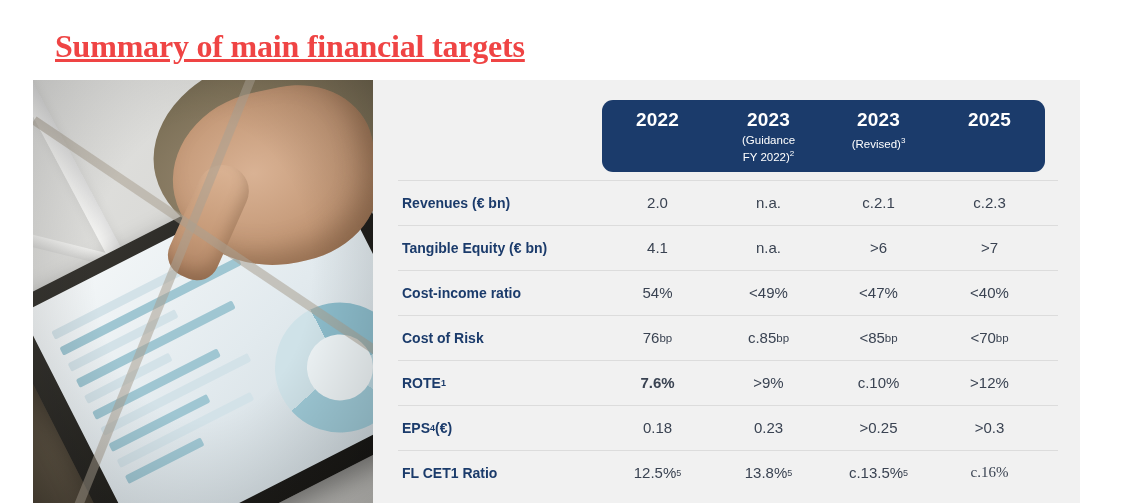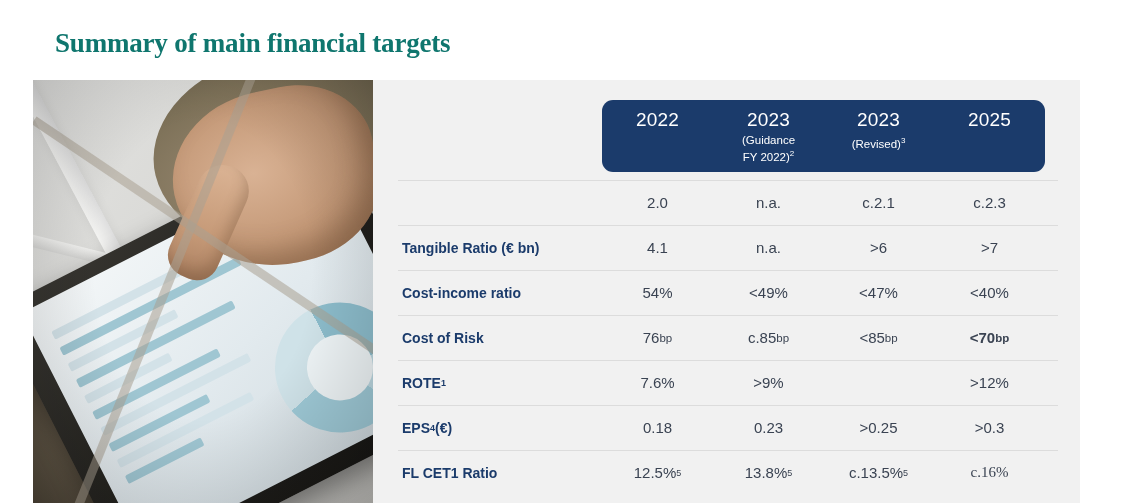--- a/index.html
+++ b/index.html
@@ -8,22 +8,22 @@
     background:#ffffff;
     font-family:"Liberation Sans", sans-serif;
     overflow:hidden;
   }
   #slide{ position:relative; width:1133px; height:503px; background:#fff; }
 
   
   #slide-title{
     position:absolute; left:55px; top:28px;
     font-family:"Liberation Serif", serif;
-    font-weight:bold; font-size:27px; letter-spacing:-0.2px;
-    color:#0f766e; white-space:nowrap;
+    font-weight:bold; font-size:32px; letter-spacing:-0.2px;
+    color:#ef4444; white-space:nowrap;text-decoration:underline;
   }
 
   
   #content-panel{
     position:absolute; left:33px; top:80px;
     width:1047px; height:423px;
     background:#f1f1f1;
   }
 
   
@@ -128,21 +128,21 @@
     width:443px; height:72px;
     background:#1b3b6b;
     border-radius:11px;
   }
   .hcell{
     position:absolute; top:0; height:72px;
     display:flex; flex-direction:column;
     align-items:center; justify-content:flex-start;
     padding-top:9px; color:#ffffff; text-align:center;
   }
-  .hcell .hyear{ font-size:19px; font-weight:normal; letter-spacing:.2px; }
+  .hcell .hyear{ font-size:19px; font-weight:bold; letter-spacing:.2px; }
   .hcell .hsub{ font-size:11.5px; line-height:13px; font-weight:normal; margin-top:3px; }
   .hcell sup{ font-size:8px; vertical-align:super; }
 
   .trow{
     position:absolute; left:0; width:684px; height:45px;
   }
   .trow .sep{
     position:absolute; left:2px; top:0; width:660px; height:1px;
     background:#dcdcdc;
   }
@@ -212,54 +212,56 @@
           <div class="hyear">2023</div>
           <div class="hsub">(Revised)<sup>3</sup></div>
         </div>
         <div class="hcell" style="left: 538px; width: 111px; top: 20px;">
           <div class="hyear">2025</div>
         </div>
       </div>
     <div id="rows-host">
         <div class="trow" style="top: 100px;">
           <div class="sep"></div>
+          <div class="rlabel">Revenues (€ bn)</div>
           <div class="rval" style="left: 206px; width: 111px;">2.0</div>
           <div class="rval" style="left: 317px; width: 111px;">n.a.</div>
           <div class="rval" style="left: 427px; width: 111px;">c.2.1</div>
           <div class="rval" style="left: 538px; width: 111px;">c.2.3</div>
         </div>
         <div class="trow" style="top: 145px;">
           <div class="sep"></div>
-          <div class="rlabel">Tangible Ratio  (€ bn)</div>
+          <div class="rlabel">Tangible Equity  (€ bn)</div>
           <div class="rval" style="left: 206px; width: 111px;">4.1</div>
           <div class="rval" style="left: 317px; width: 111px;">n.a.</div>
           <div class="rval" style="left: 427px; width: 111px;">&gt;6</div>
           <div class="rval" style="left: 538px; width: 111px;">&gt;7</div>
         </div>
         <div class="trow" style="top: 190px;">
           <div class="sep"></div>
           <div class="rlabel">Cost-income ratio</div>
           <div class="rval" style="left: 206px; width: 111px;">54%</div>
           <div class="rval" style="left: 317px; width: 111px; text-align: right;">&lt;49%</div>
           <div class="rval" style="left: 427px; width: 111px;">&lt;47%</div>
           <div class="rval" style="left: 538px; width: 111px;">&lt;40%</div>
         </div>
         <div class="trow" style="top: 235px;">
           <div class="sep"></div>
           <div class="rlabel">Cost of Risk</div>
           <div class="rval" style="left: 206px; width: 111px;">76<span class="u">bp</span></div>
           <div class="rval" style="left: 317px; width: 111px;">c.85<span class="u">bp</span></div>
           <div class="rval" style="left: 427px; width: 111px;">&lt;85<span class="u">bp</span></div>
-          <div class="rval" style="left: 538px; width: 111px; font-weight: bold;">&lt;70<span class="u">bp</span></div>
+          <div class="rval" style="left: 538px; width: 111px;">&lt;70<span class="u">bp</span></div>
         </div>
         <div class="trow" style="top: 280px;">
           <div class="sep"></div>
           <div class="rlabel">ROTE<sup>1</sup></div>
-          <div class="rval" style="left: 206px; width: 111px;">7.6%</div>
+          <div class="rval" style="left: 206px; width: 111px; font-weight: bold;">7.6%</div>
           <div class="rval" style="left: 317px; width: 111px;">&gt;9%</div>
+          <div class="rval" style="left: 427px; width: 111px;">c.10%</div>
           <div class="rval" style="left: 538px; width: 111px;">&gt;12%</div>
         </div>
         <div class="trow" style="top: 325px;">
           <div class="sep"></div>
           <div class="rlabel">EPS<sup>4</sup> (€)</div>
           <div class="rval" style="left: 206px; width: 111px;">0.18</div>
           <div class="rval" style="left: 317px; width: 111px;">0.23</div>
           <div class="rval" style="left: 427px; width: 111px;">&gt;0.25</div>
           <div class="rval" style="left: 538px; width: 111px;">&gt;0.3</div>
         </div>

